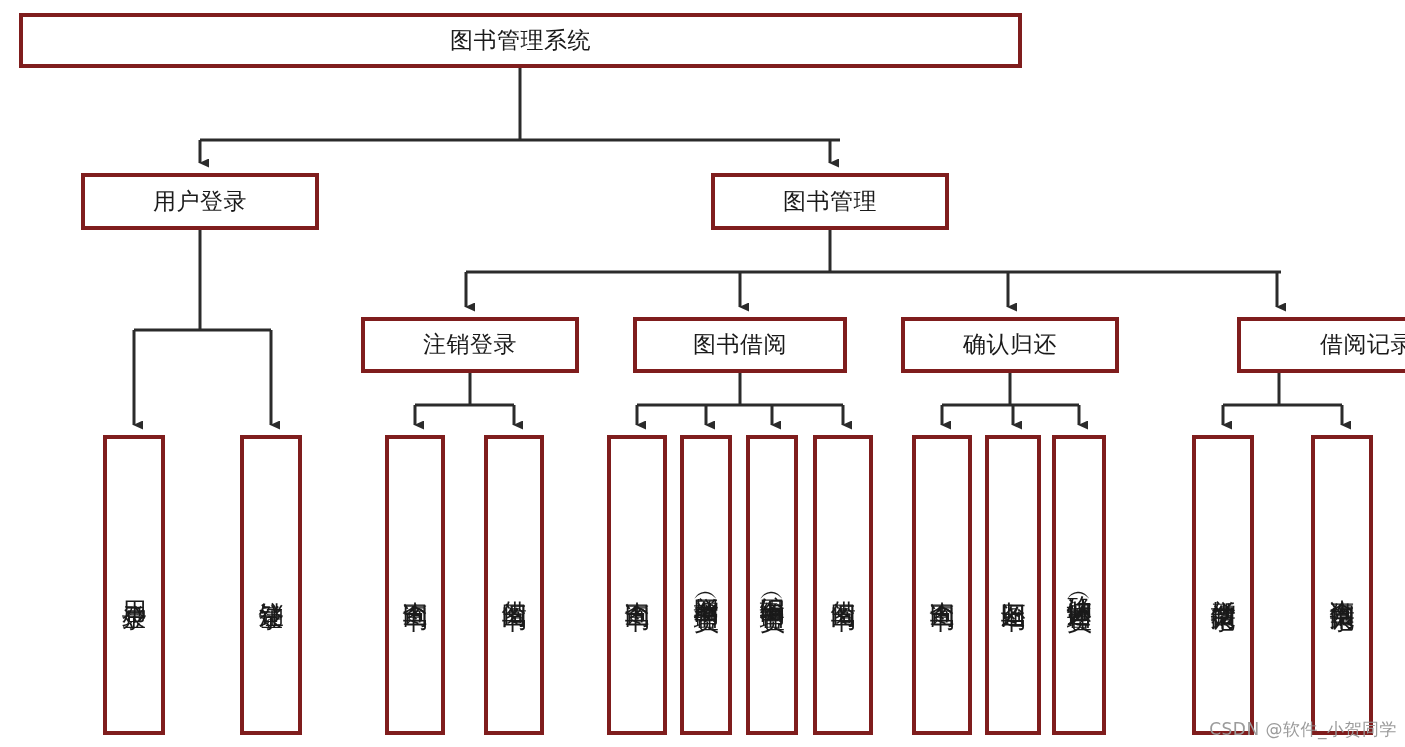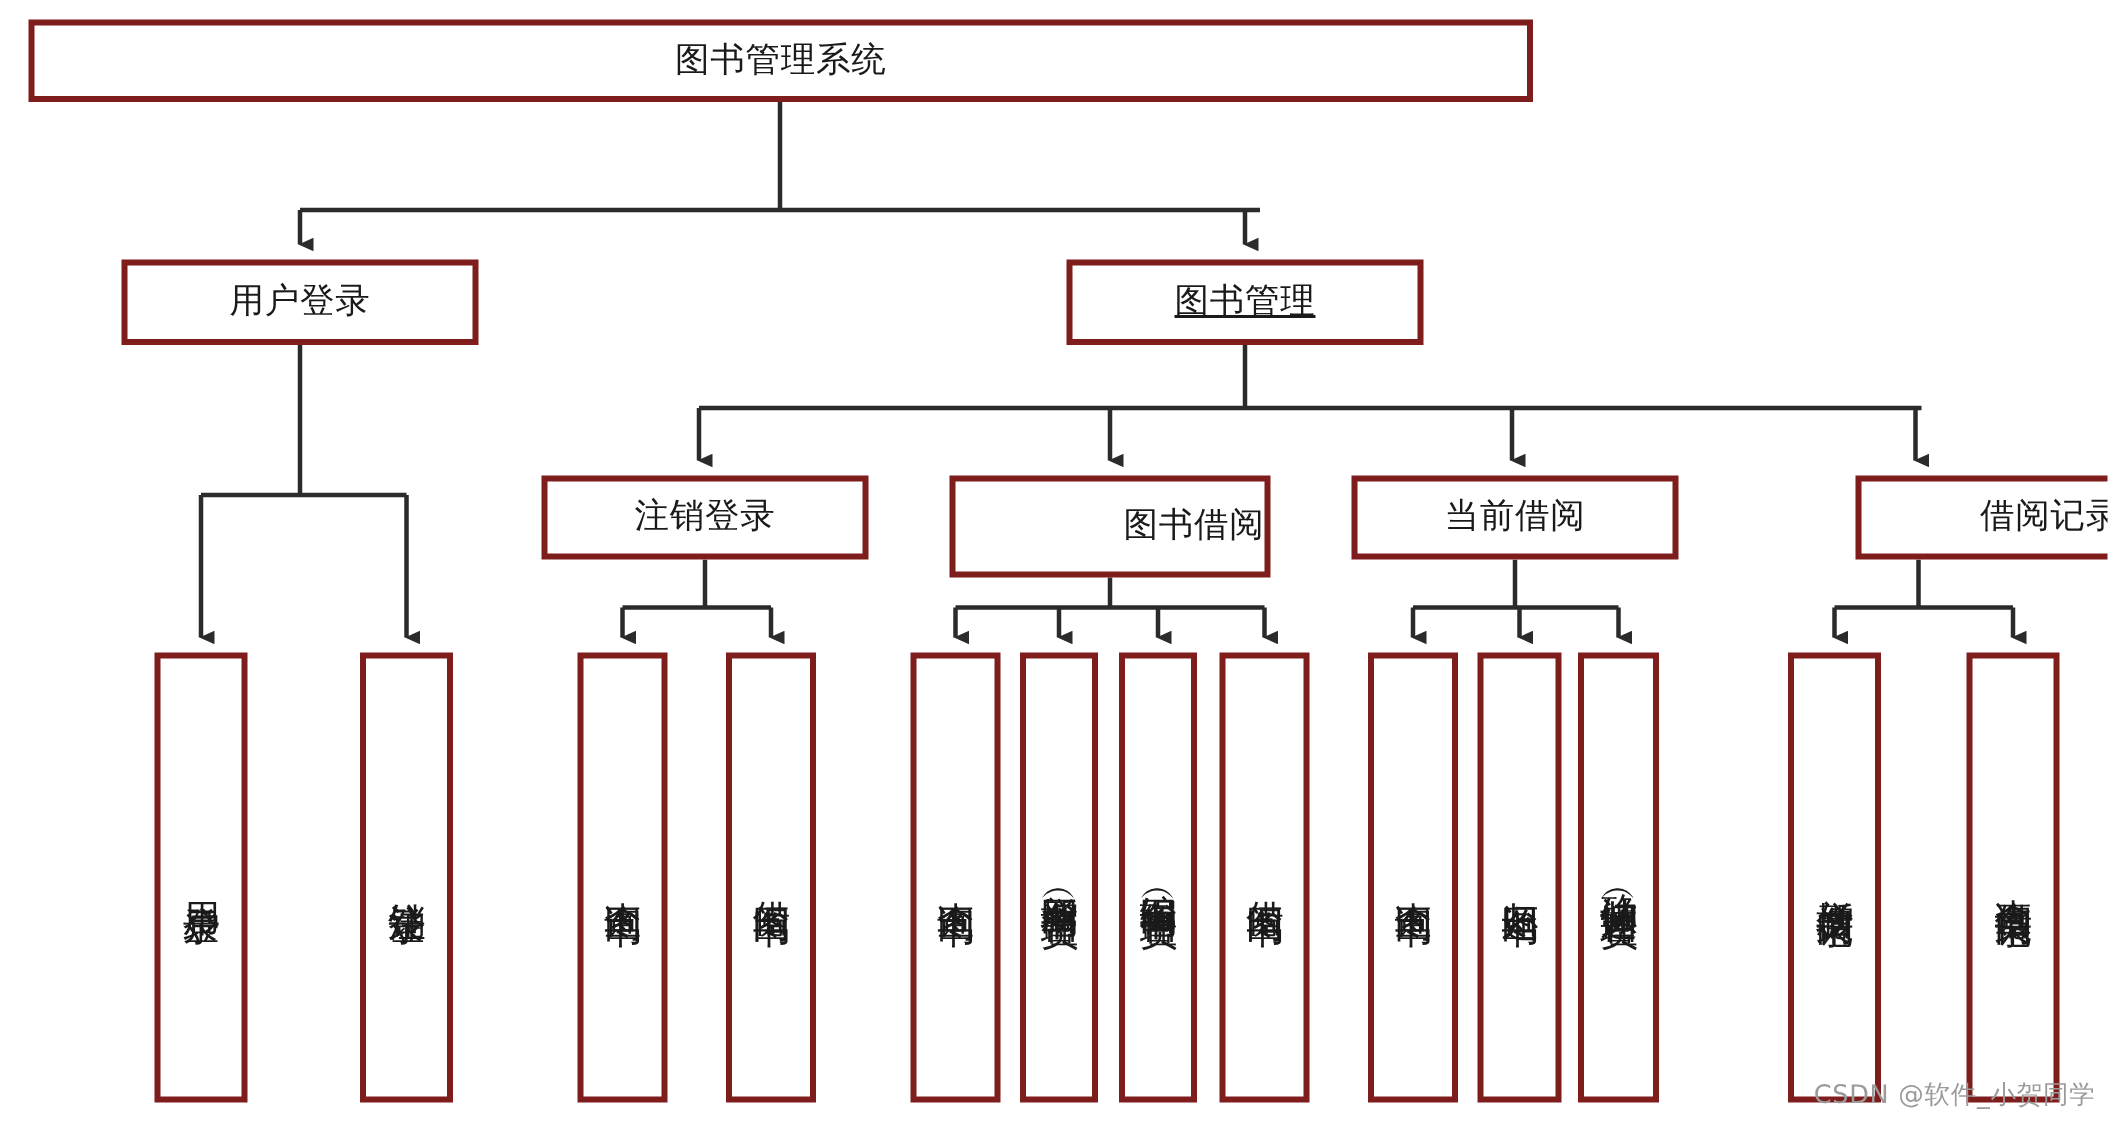--- a/index.html
+++ b/index.html
@@ -147,34 +147,34 @@
   </svg>
 
   <div class="node horiz root" style="left:19px; top:13px; width:1003px; height:55px;">
     <span class="node-label">图书管理系统</span>
   </div>
 
   <div class="node horiz" style="left:81px; top:173px; width:238px; height:57px;">
     <span class="node-label">用户登录</span>
   </div>
 
-  <div class="node horiz" style="left:711px; top:173px; width:238px; height:57px;text-decoration:underline;">
+  <div class="node horiz" style="left:711px; top:173px; width:238px; height:57px;">
     <span class="node-label">图书管理</span>
   </div>
 
   <div class="node horiz" style="left:361px; top:317px; width:218px; height:56px;">
     <span class="node-label">注销登录</span>
   </div>
 
-  <div class="node horiz" style="left:633px; top:317px; width:214px; height:68px;justify-content:flex-end;">
+  <div class="node horiz" style="left:633px; top:317px; width:214px; height:56px;">
     <span class="node-label">图书借阅</span>
   </div>
 
   <div class="node horiz" style="left:901px; top:317px; width:218px; height:56px;">
-    <span class="node-label">当前借阅</span>
+    <span class="node-label">确认归还</span>
   </div>
 
   <div class="node horiz" style="left:1237px; top:317px; width:260px; height:56px;">
     <span class="node-label">借阅记录</span>
   </div>
 
   <div class="node vert" style="left:103px; top:435px; width:62px; height:300px;">
     <span class="node-label">用户登录</span>
   </div>
 

